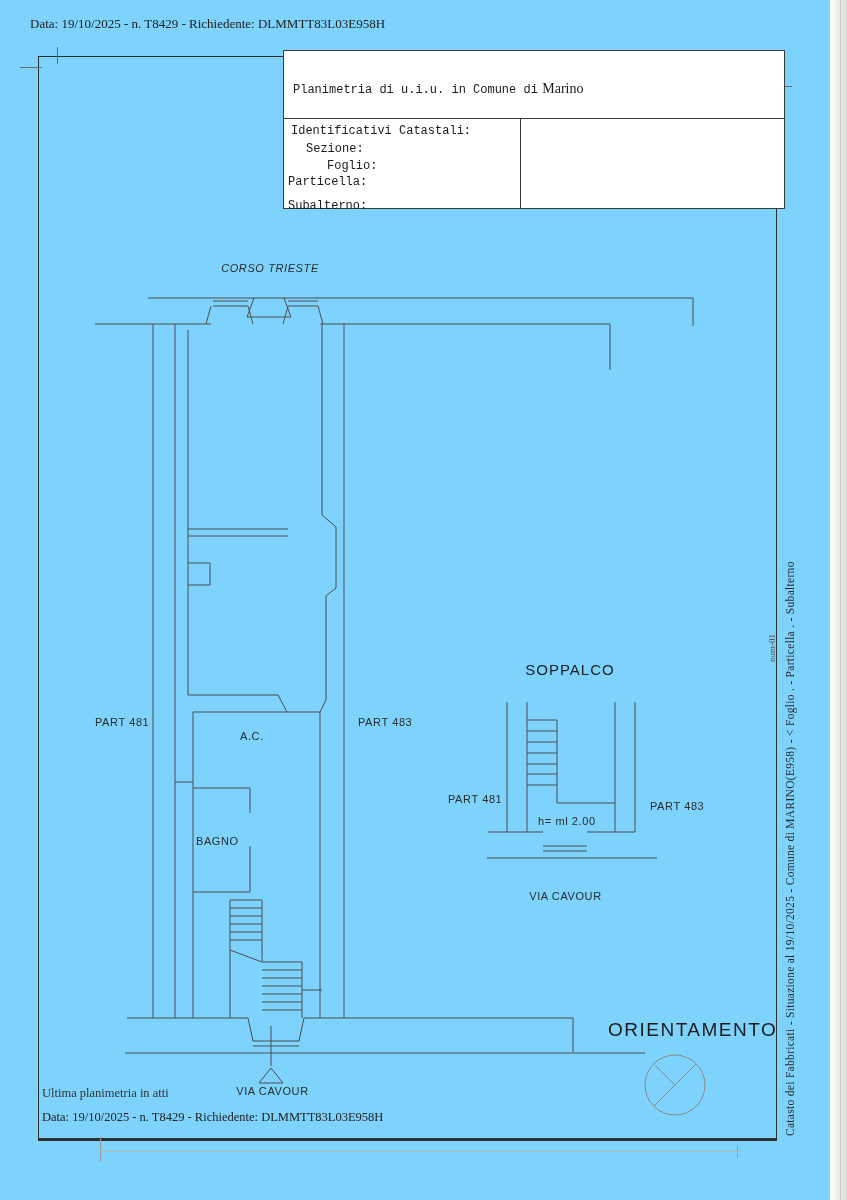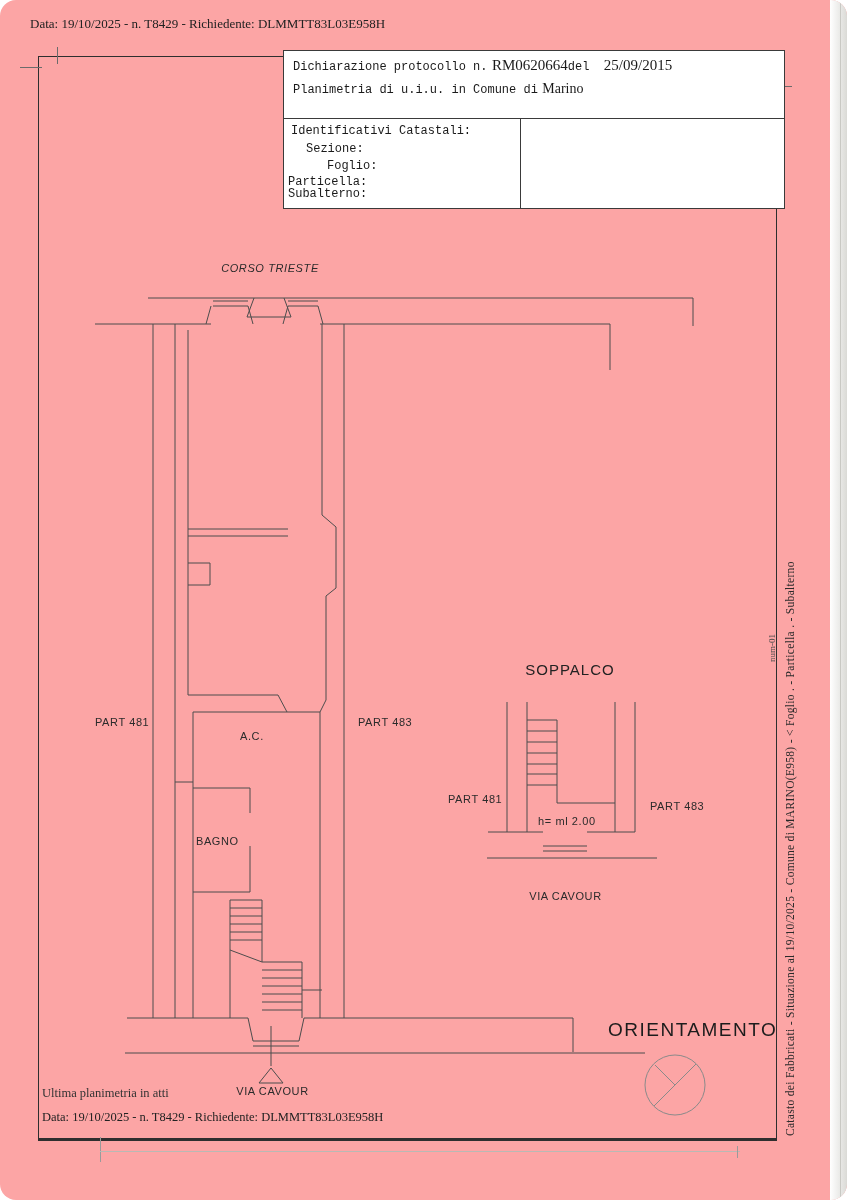--- a/index.html
+++ b/index.html
@@ -1,17 +1,17 @@
 <!DOCTYPE html>
 <html><head>
 <meta charset="utf-8">
 <style>
   html,body{margin:0;padding:0;background:#ffffff;}
-  #page{position:relative;width:847px;height:1200px;background:#fca5a5;overflow:hidden;
-        font-family:"Liberation Sans", sans-serif;color:#1a1a1a;border-radius:16px;}
+  #page{position:relative;width:847px;height:1200px;background:#7dd3fc;overflow:hidden;
+        font-family:"Liberation Sans", sans-serif;color:#1a1a1a;}
   .abs{position:absolute;}
   .mono{font-family:"Liberation Mono","DejaVu Sans Mono",monospace;}
   .serif{font-family:"Liberation Serif","DejaVu Serif",serif;}
   .sans{font-family:"Liberation Sans","DejaVu Sans",sans-serif;}
   .hline{position:absolute;background:#6b6b6b;height:1px;}
   .vline{position:absolute;background:#6b6b6b;width:1px;}
   .planlabel{font-size:11px;letter-spacing:0.6px;color:#2b2b2b;white-space:nowrap;}
   svg{position:absolute;left:0;top:0;}
 </style>
 </head>
@@ -30,36 +30,31 @@
   <div class="hline" style="left:20px;top:67px;width:22px;"></div>
   <div class="hline" style="left:766px;top:86px;width:26px;"></div>
   <div class="vline" style="left:100px;top:1137px;height:25px;background:#9a9a9a;"></div>
   <div class="hline" style="left:100px;top:1151px;width:640px;background:#b9b9b4;"></div>
   <div class="vline" style="left:737px;top:1146px;height:12px;background:#9a9a9a;"></div>
 
 
 
   <div class="abs" style="left:283px;top:50px;width:500px;height:157px;border:1.5px solid #3a3a3a;background:#fff;">
     <div class="abs" style="left:0;top:0;width:100%;height:67px;border-bottom:1px solid #3a3a3a;">
-      <div class="abs" style="left:9px;top:5px;white-space:nowrap;">
-        <span class="mono" style="font-size:12px;">Dichiarazione protocollo n.</span>
-        <span class="serif" style="font-size:15px;">RM0620664</span><span class="mono" style="font-size:12px;">del</span>
-        <span class="serif" style="font-size:15px;margin-left:10px;">25/09/2015</span>
-      </div>
       <div class="abs" style="left:9px;top:28px;white-space:nowrap;">
         <span class="mono" style="font-size:12px;">Planimetria di u.i.u. in Comune di</span>
         <span class="serif" style="font-size:14px;">Marino</span>
       </div>
     </div>
     <div class="abs" style="left:0;top:68px;width:236px;height:89px;border-right:1px solid #3a3a3a;">
       <div class="abs mono" style="left:7px;top:5px;font-size:12px;">Identificativi Catastali:</div>
       <div class="abs mono" style="left:22px;top:23px;font-size:12px;">Sezione:</div>
       <div class="abs mono" style="left:43px;top:40px;font-size:12px;">Foglio:</div>
       <div class="abs mono" style="left:4px;top:56px;font-size:12px;">Particella:</div>
-      <div class="abs mono" style="left:4px;top:68px;font-size:12px;">Subalterno:</div>
+      <div class="abs mono" style="left:4px;top:80px;font-size:12px;">Subalterno:</div>
     </div>
   </div>
 
   <svg width="847" height="1200" viewBox="0 0 847 1200">
     <g fill="none" stroke="#4d4d4d" stroke-width="1">
 
       <path d="M148,298 H693"></path>
       <path d="M95,324 H211 M320,324 H610"></path>
       <path d="M610,324 V370 M693,298 V326"></path>
 

